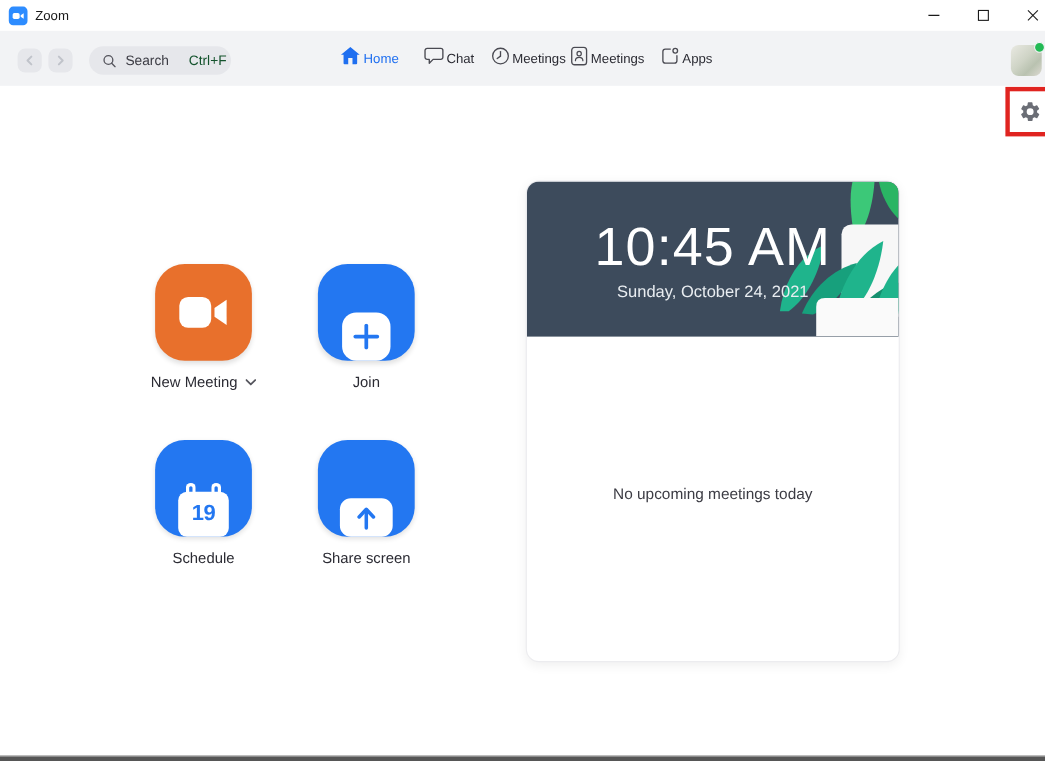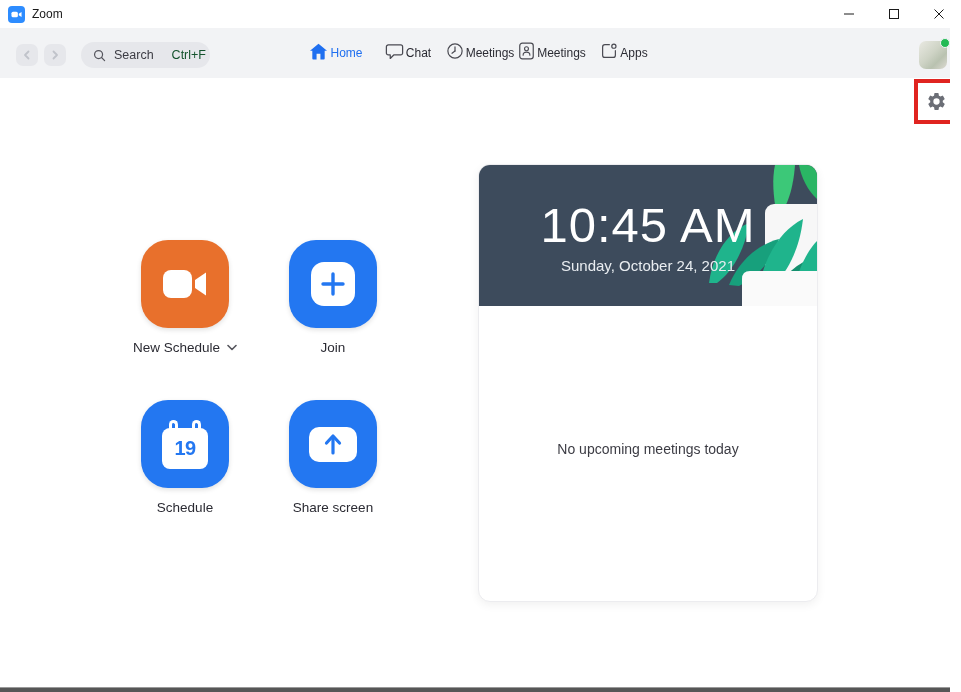--- a/index.html
+++ b/index.html
@@ -30,21 +30,21 @@
             background:linear-gradient(135deg,#e9e9e2 0%,#cfd4c6 45%,#b9c2b0 70%,#dddad2 100%); }
   .presence-dot { position:absolute; right:-3px; top:-3px; width:10px; height:10px; border-radius:50%; background:#23ba55; border:1.5px solid #f2f3f5; }
 
   
   .gearwrap { position:absolute; left:914px; top:79px; width:44px; height:45px; border:4px solid #e02420; background:#fff; display:flex; align-items:center; justify-content:center; }
   .gearbtn { border:none; background:transparent; cursor:pointer; display:flex; align-items:center; justify-content:center; }
 
   
   .squircle { position:absolute; width:88px; height:88px; border-radius:27px; display:flex; align-items:center; justify-content:center; cursor:pointer; box-shadow:0 2px 5px rgba(0,0,0,.12); }
   .squircle.orange { background:#e8702c; }
-  .squircle.blue { background:#2377f1; }
+  .squircle.blue { background:#2377f1;align-items:flex-end; }
   .alabel { position:absolute; width:180px; text-align:center; font-size:13.5px; color:#2b2b33; display:flex; align-items:center; justify-content:center; gap:7px; }
   .whitebox { background:#fff; display:flex; align-items:center; justify-content:center; }
   .join-box { width:44px; height:44px; border-radius:13px; }
   .share-box { width:48px; height:35px; border-radius:10px; }
   .cal-box { position:relative; width:46px; height:41px; border-radius:8px; margin-top:8px; }
   .cal-num { font-size:20px; font-weight:bold; color:#2377f1; letter-spacing:-0.5px; }
   .cal-hook { position:absolute; top:-8px; width:9px; height:10px; border:3px solid #fff; border-bottom:none; border-radius:5px 5px 0 0; }
   .cal-hook.l { left:7px; } .cal-hook.r { right:7px; }
 
   
@@ -182,21 +182,21 @@
 
   <div class="squircle orange" style="left:141px; top:240px;">
     <span style="display:flex;">
       <svg width="46" height="34" viewBox="0 0 46 34">
           <rect x="1" y="3" width="29" height="28" rx="8" fill="#fff"></rect>
           <path d="M33 13 L44 5.5 V28.5 L33 21 Z" fill="#fff"></path>
         </svg>
     </span>
   </div>
   <div class="alabel" style="left:95px; top:340px;">
-    <span>New Schedule</span>
+    <span>New Meeting</span>
     <span style="display:flex;">
       <svg width="10" height="7" viewBox="0 0 10 7">
           <polyline points="1,1.5 5,5.5 9,1.5" fill="none" stroke="#55555d" stroke-width="1.6" stroke-linecap="round" stroke-linejoin="round"></polyline>
         </svg>
     </span>
   </div>
 
   <div class="squircle blue" style="left:289px; top:240px;">
     <span class="whitebox join-box">
       <svg width="24" height="24" viewBox="0 0 24 24">

